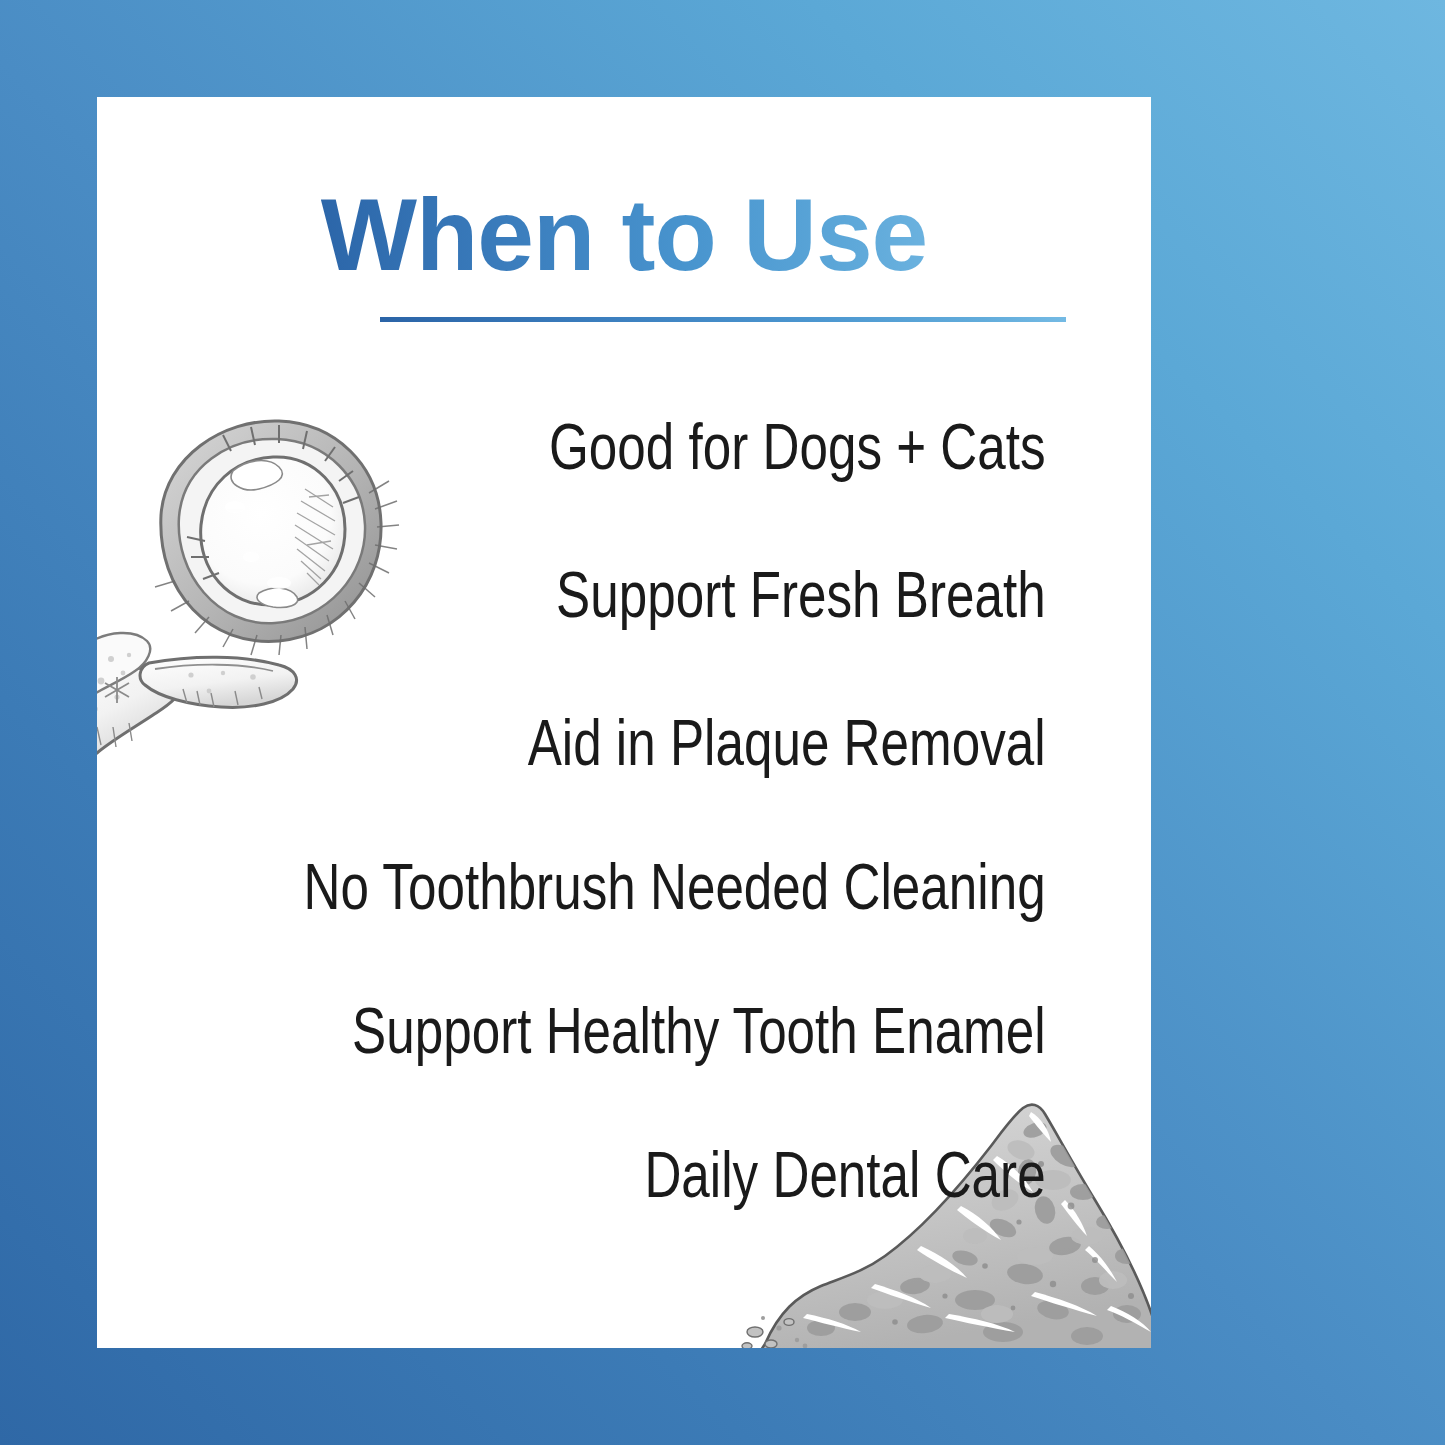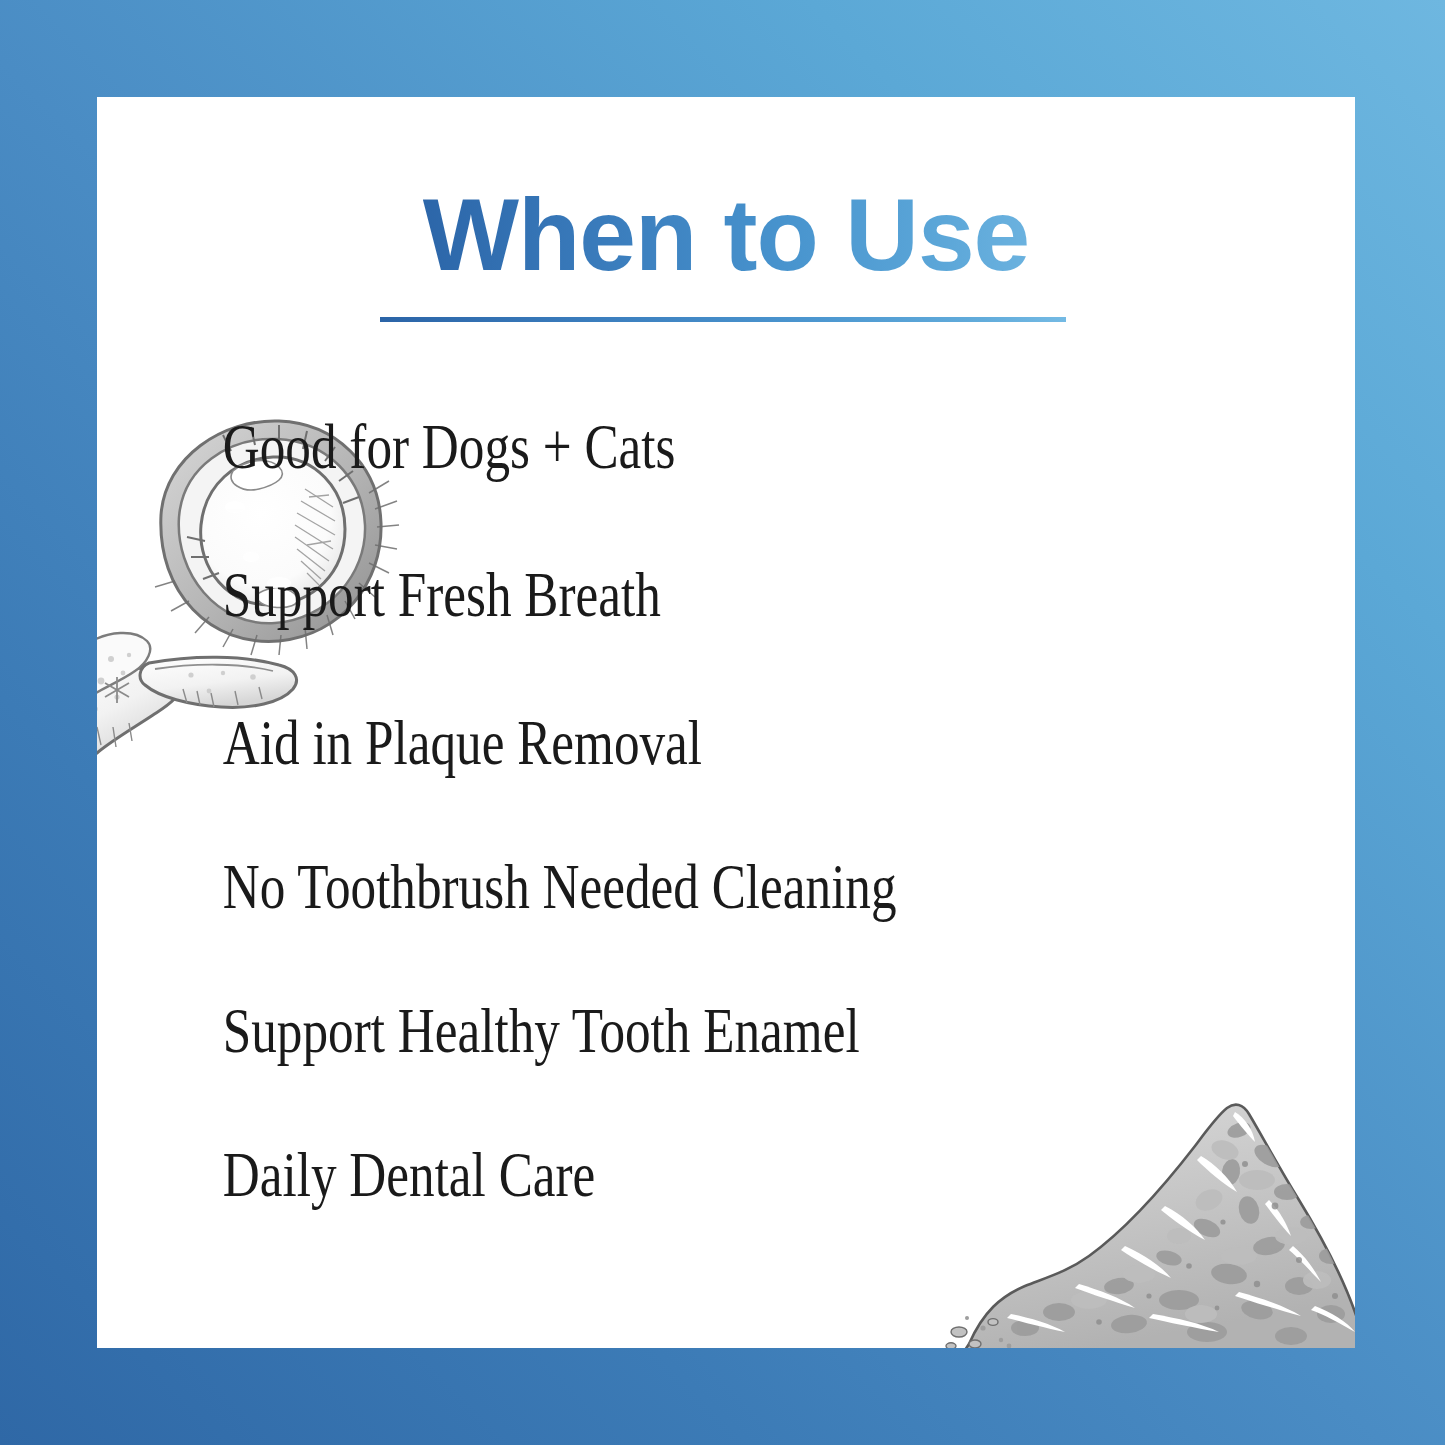--- a/index.html
+++ b/index.html
@@ -15,21 +15,21 @@
     font-family: "Liberation Sans", sans-serif;
     
     background: linear-gradient(225deg, #6EB7E0 0%, #5BA8D6 22%, #4A8CC4 52%, #3C7BB6 74%, #2F68A6 100%);
   }
 
   
   #panel {
     position: absolute;
     left: 97px;
     top: 97px;
-    width: 1258px;
+    width: 1054px;
     height: 1251px;
     background: #ffffff;
     overflow: hidden;
   }
 
   
   .title-wrap {
     position: absolute;
     left: 0;
     top: 85px;
@@ -56,23 +56,22 @@
     height: 5px;
     background: linear-gradient(90deg, #2B64A7 0%, #3B7EBE 32%, #4C97D0 64%, #62ACDB 88%, #74BAE4 100%);
   }
 
   
   .lines {
     position: absolute;
     left: 0;
     top: 318px;
     width: 100%;
-    text-align: left;
+    text-align: right;
     z-index: 3;
-    font-family: Liberation Serif, serif;
   }
   .line {
     color: #1a1a1a;
     font-size: 64px;
     font-weight: 300;
     line-height: 1;
     white-space: nowrap;
     
     transform: scaleX(0.80);
     transform-origin: center center;

